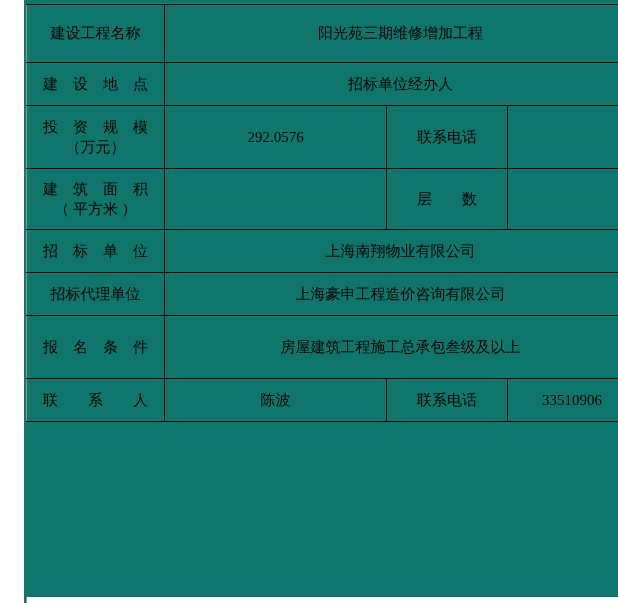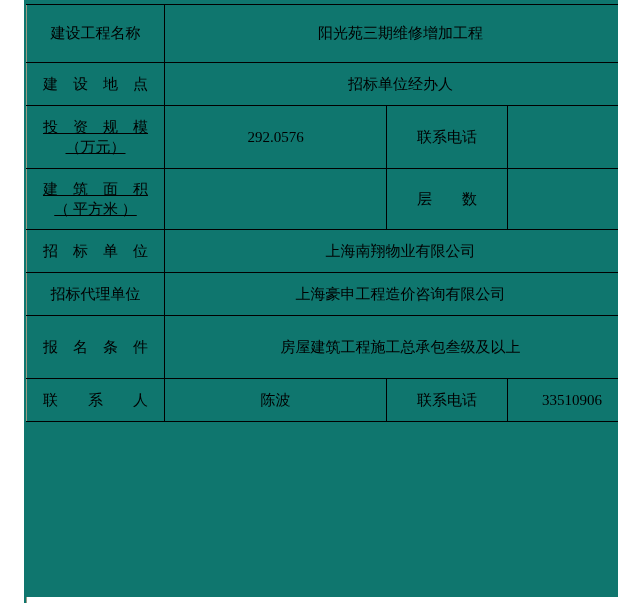--- a/index.html
+++ b/index.html
@@ -25,21 +25,21 @@
   td {
     border: 1px solid #000000;
     text-align: center;
     vertical-align: middle;
     font-size: 15px;
     padding: 0 2px;
     overflow: hidden;
     white-space: nowrap;
   }
   td.first { border-left: 1px solid #9a9a84; }
-  .line { line-height: 1.35; text-decoration: underline; }
+  .line { line-height: 1.35; }
   tr.h58 { height: 58px; }
   tr.h57 { height: 43px; }
   tr.h63 { height: 63px; }
   tr.h61 { height: 61px; }
   .below-strip {
     position: absolute;
     left: 2px;
     top: 597px;
     width: 610px;
     height: 6px;

